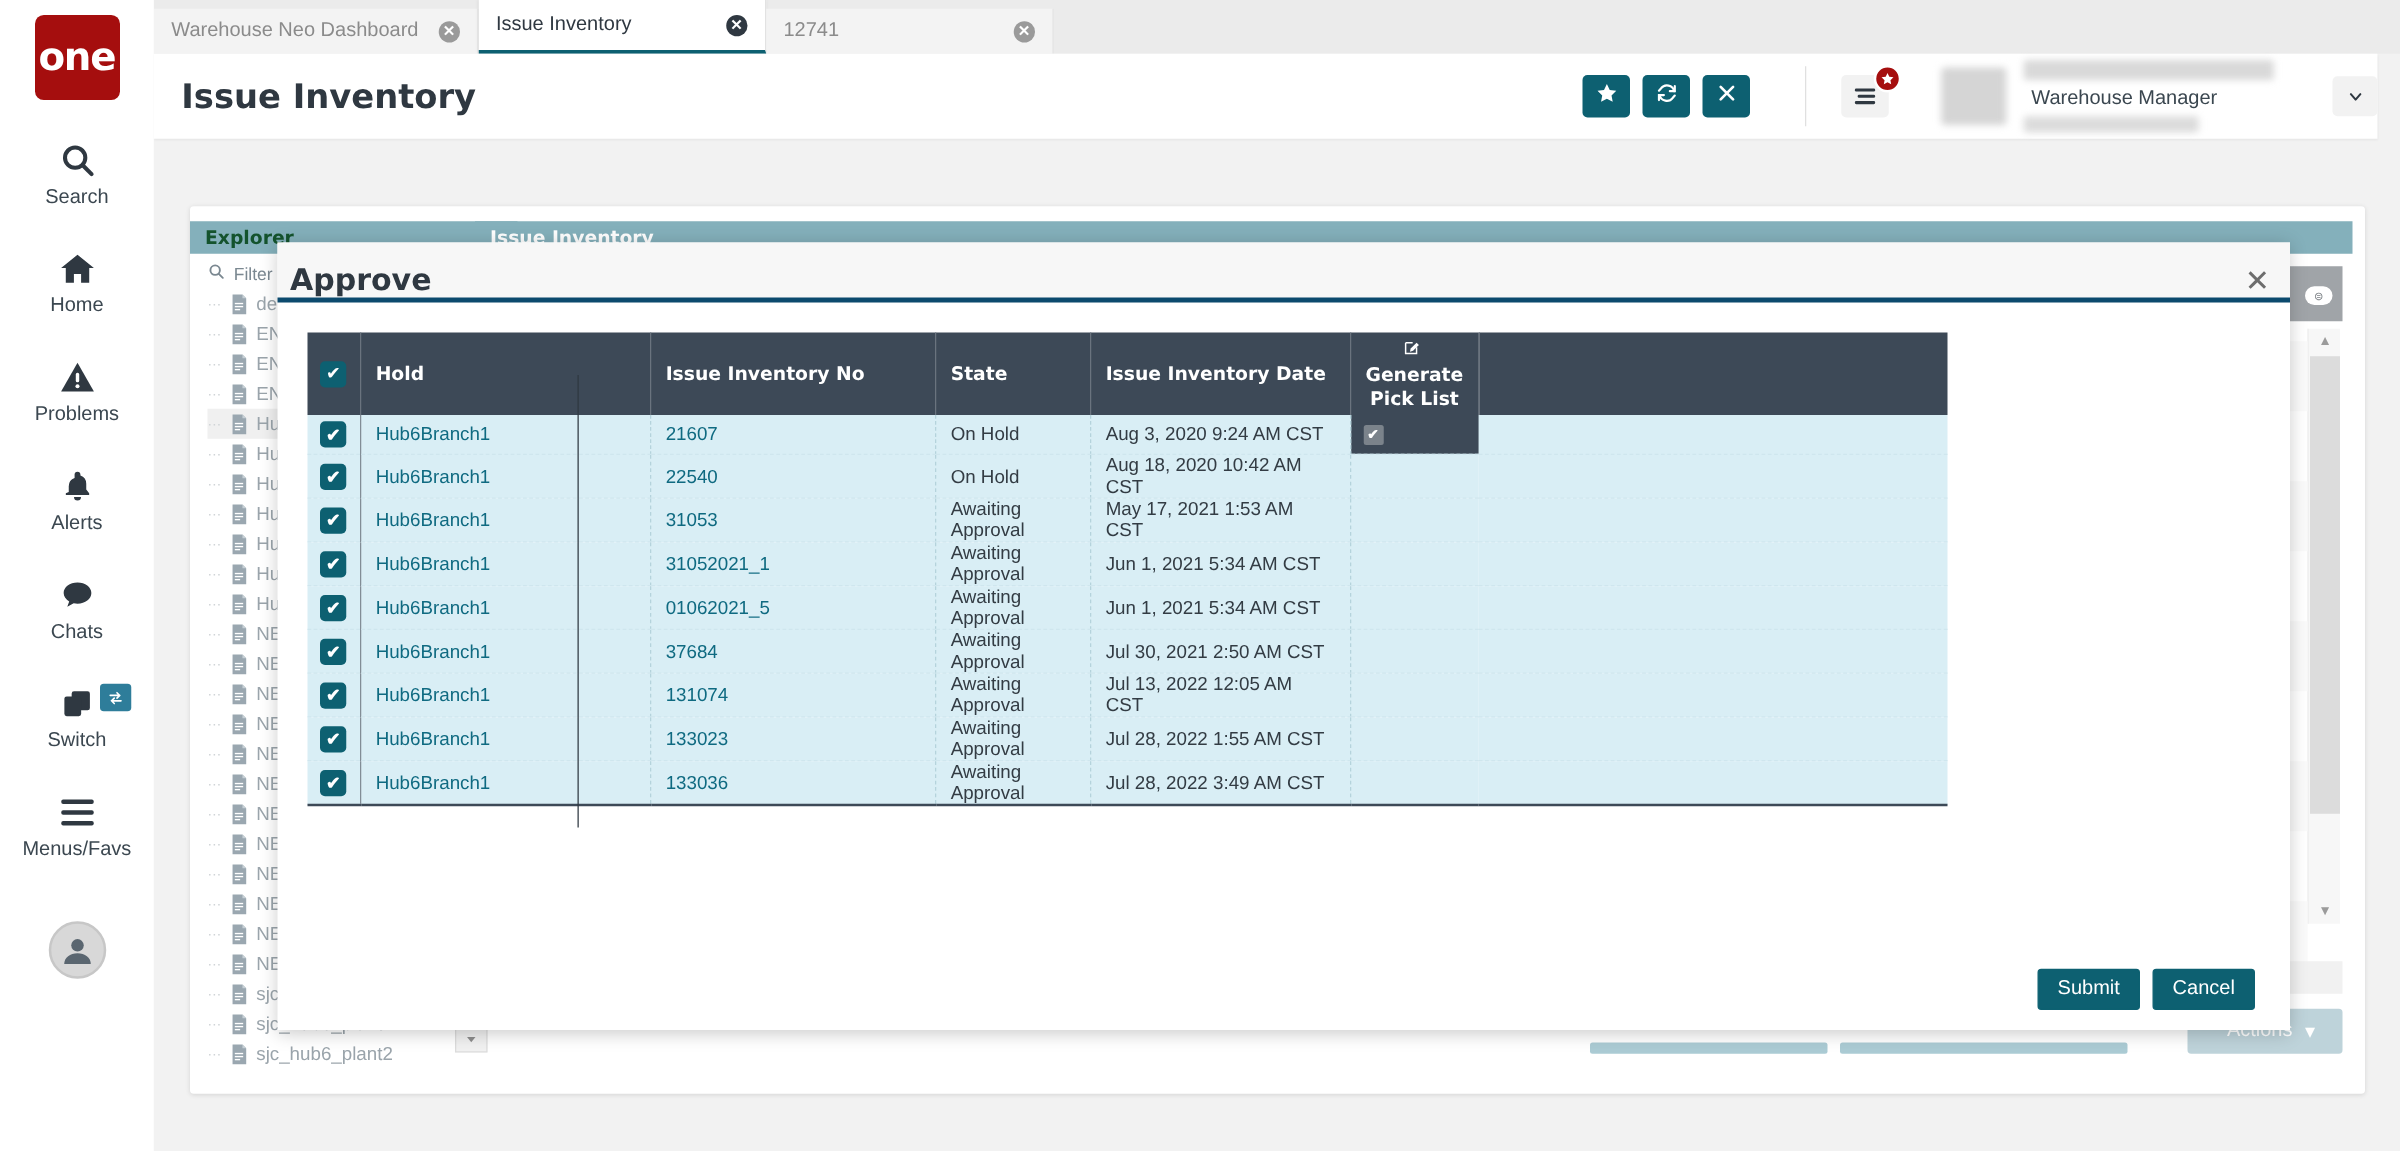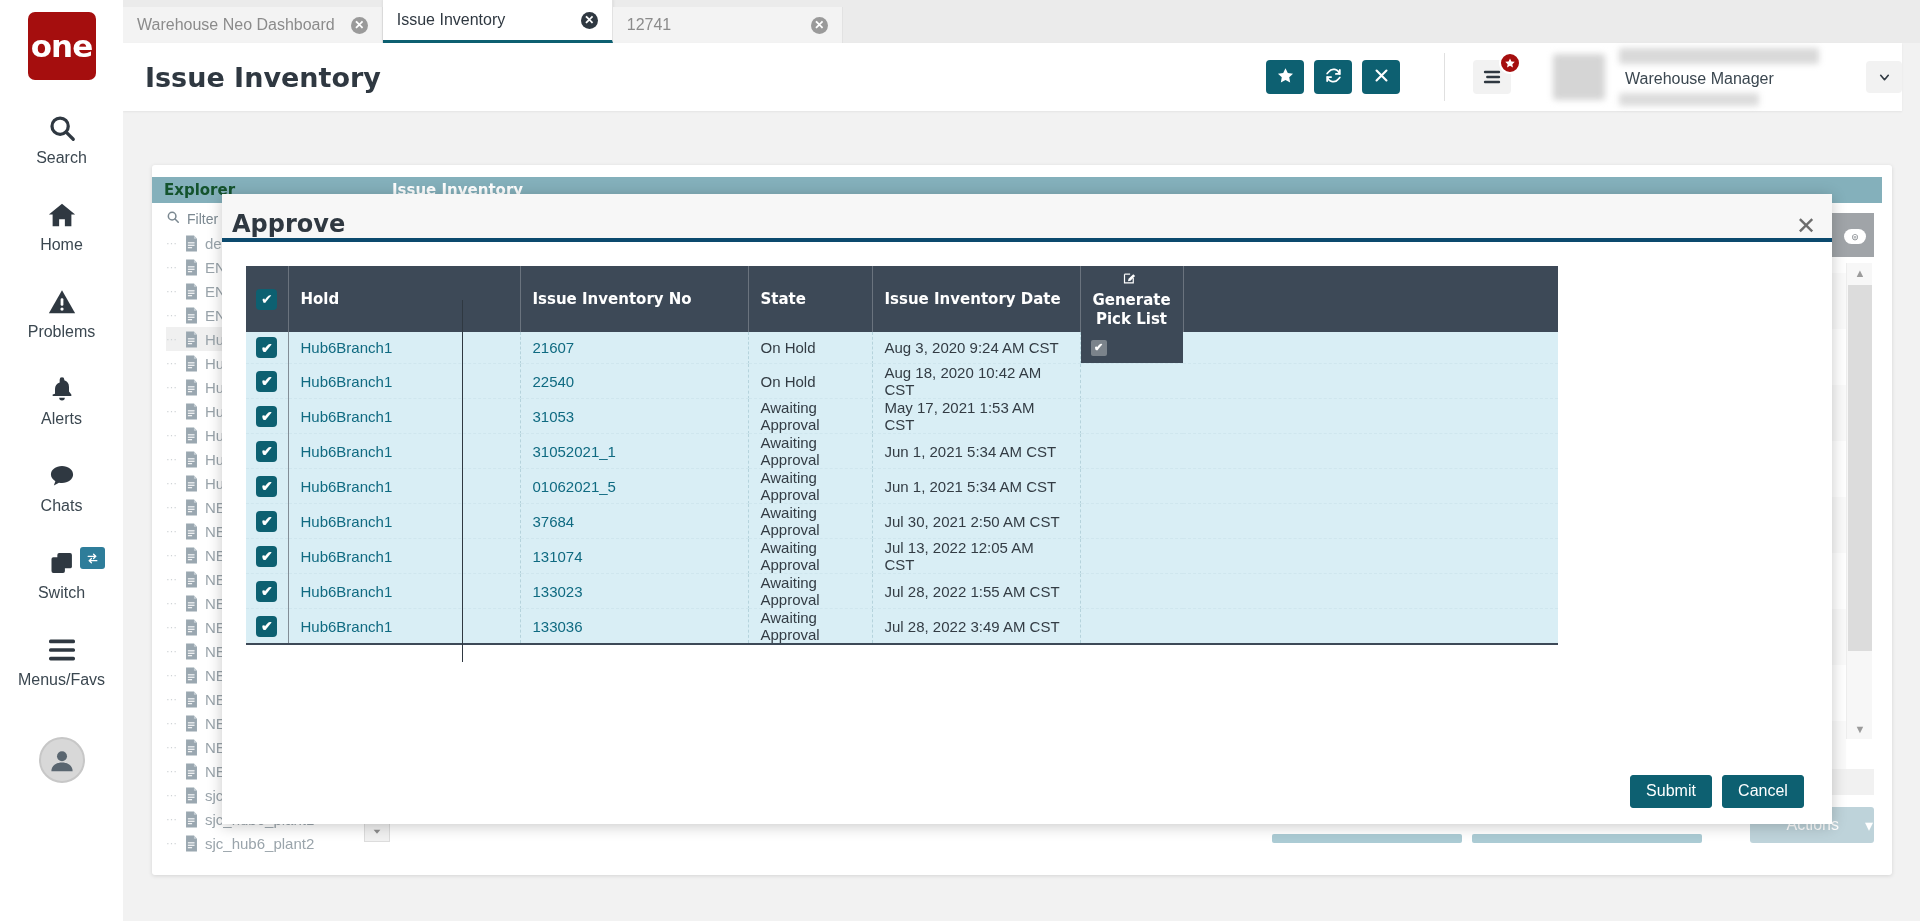--- a/index.html
+++ b/index.html
@@ -192,21 +192,21 @@
     position:absolute; left:0; width:26px; height:20px;
     display:flex;align-items:center;justify-content:center;color:#9b9b9b;font-size:11px;
   }
   .bg-row-stripe { position:absolute; right:36px; width:74px; height:56px; background:#fafafa;}
   .bg-bottom-bar { position:absolute; right:8px; bottom:64px; width:140px; height:26px; background:#f1f1f1; display:flex; align-items:center;}
   .bg-bottom-bar .tri { margin-left:6px; color:#a7a7a7; font-size:10px;}
   .bg-actions {
     position: absolute; right: 8px; bottom: 16px;
     width: 124px; height: 36px; background: #bed3da; border-radius: 3px;
     display: flex; align-items: center; justify-content: flex-end;
-    gap: 26px; padding-right: 1px; color: #fff; font-size: 16px;
+    gap: 10px; padding-right: 22px; color: #fff; font-size: 16px;
   }
   .bg-foot-btn { position:absolute; bottom: 16px; height: 9px; background: #abcbd4; border-radius:2px;}
 
   
   #modal {
     position: absolute; left: 222px; top: 194px;
     width: 1610px; height: 630px;
     background: #ffffff; box-shadow: 0 2px 14px rgba(0,0,0,.22);
     z-index: 50;
   }

